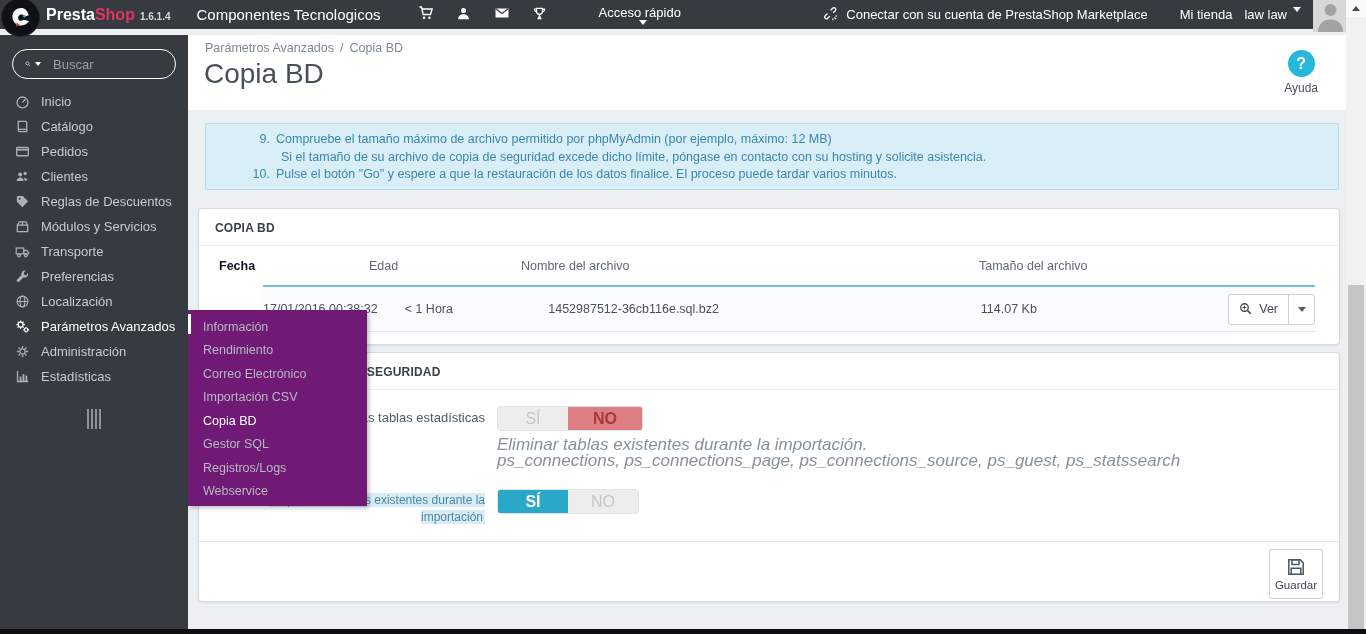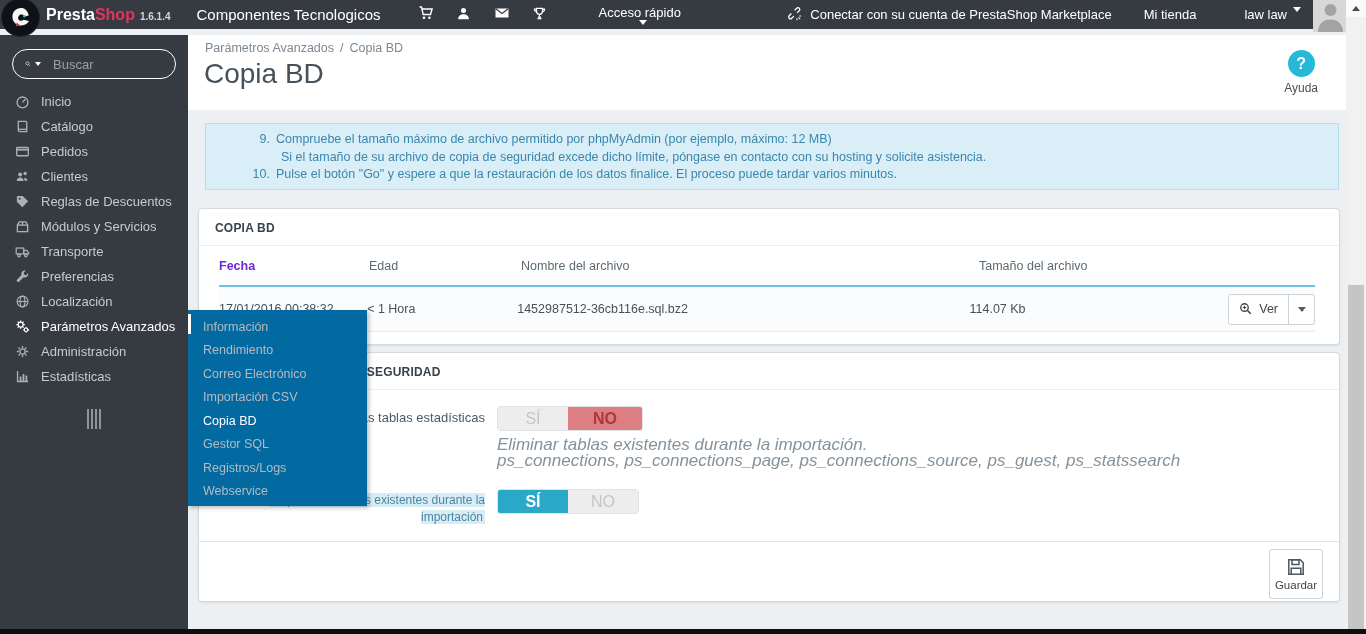--- a/index.html
+++ b/index.html
@@ -16,40 +16,40 @@
   .brand-version { font-size:10px; color:#d4d7da; margin-left:5px; font-weight:bold; }
   .shopname { margin-left:26px; font-size:15px; color:#fff; white-space:nowrap; cursor:pointer; }
   .topicons { display:flex; align-items:center; margin-left:26px; }
   .topicon { width:38px; text-align:center; color:#fff; cursor:pointer; }
   .quick-access { margin-left:40px; display:flex; align-items:center; cursor:pointer; white-space:nowrap;flex-direction:column; }
   .caret { width:0; height:0; border-left:4px solid transparent; border-right:4px solid transparent; border-top:5px solid #fff; margin-left:6px; display:inline-block; }
   .topbar-right { margin-left:auto; display:flex; align-items:center; }
   .marketplace { display:flex; align-items:center; cursor:pointer; white-space:nowrap; }
   .marketplace svg { margin-right:7px; }
   .mytienda { margin-left:32px; cursor:pointer; white-space:nowrap; }
-  .usermenu { margin-left:48px; display:flex; align-items:flex-start; cursor:pointer; white-space:nowrap; }
+  .usermenu { margin-left:12px; display:flex; align-items:flex-start; cursor:pointer; white-space:nowrap; }
   .avatar { margin-left:12px; margin-right:18px; width:35px; height:35px; background:#d8d8d8; overflow:hidden; cursor:pointer; }
 
   
   .sidebar { position:absolute; left:0; top:35px; width:188px; height:594px; background:#363a41; z-index:10; }
   .search-pill { margin:14px 12px 10px 12px; height:30px; border:1px solid #fff; border-radius:16px; display:flex; align-items:center; padding:0 12px; }
   .search-pill .scaret { width:0; height:0; border-left:3.5px solid transparent; border-right:3.5px solid transparent; border-top:4px solid #fff; margin-left:4px; }
   .search-input { background:transparent; border:none; outline:none; color:#cfd4d8; font-size:13px; margin-left:12px; width:110px; font-family:"Liberation Sans", sans-serif; }
   .search-input::placeholder { color:#9aa1a8; }
   .menu { margin-top:4px; }
   .menu-item { height:25px; display:flex; align-items:center; padding-left:14px; color:#c6cbd0; cursor:pointer; white-space:nowrap; }
   .menu-item .mi-icon { width:17px; margin-right:10px; color:#aab1b8; display:flex; justify-content:center; }
   .menu-item.active { color:#fff; }
   .menu-item.active .mi-icon { color:#fff; }
   .menu-item span.lbl { font-size:13px; }
   .collapse-grip { margin:20px auto 0 auto; width:16px; height:20px; display:flex; gap:2px; justify-content:center; cursor:pointer; }
   .collapse-grip i { width:2px; height:20px; background:#8d949b; display:block; }
 
   
-  .flyout { position:absolute; left:188px; top:310px; width:179px; height:196px; background:#0369a1; z-index:40; box-shadow:2px 2px 4px rgba(0,0,0,0.25); padding-top:5px; }
+  .flyout { position:absolute; left:188px; top:310px; width:179px; height:196px; background:#701a75; z-index:40; box-shadow:2px 2px 4px rgba(0,0,0,0.25); padding-top:5px; }
   .flyout::before { content:""; position:absolute; left:0; top:4px; width:3px; height:20px; background:#fff; }
   .flyout-item { height:23.5px; display:flex; align-items:center; padding-left:15px; color:#b4bac1; font-size:12.5px; cursor:pointer; white-space:nowrap; }
   .flyout-item.active { color:#fff; }
 
   
   .main-header { position:absolute; left:188px; top:35px; width:1158px; height:75px; background:#fff; }
   .breadcrumb { position:absolute; left:17px; top:6px; font-size:12.5px; color:#7d8892; }
   .breadcrumb .sep { margin:0 6px; }
   .page-title { position:absolute; left:16px; top:23px; font-size:28px; color:#46515a; font-weight:400; }
   .help-block { position:absolute; right:28px; top:15px; text-align:center; cursor:pointer; }
@@ -64,22 +64,22 @@
 
   
   .panel { position:absolute; left:198px; width:1142px; background:#fff; border:1px solid #d6dadd; border-radius:4px; box-shadow:0 1px 2px rgba(0,0,0,0.08); }
   .panel-head { padding:12px 16px 10px 16px; font-size:12px; font-weight:bold; color:#394149; border-bottom:1px solid #edf0f1; letter-spacing:.2px; }
   .panel-backup { top:208px; height:137px; }
   .panel-options { top:352px; height:250px; }
 
   
   .tbl { margin:0 24px 0 20px; }
   .tbl-head { display:flex; height:39px; align-items:center; font-size:12.5px; color:#5c6b73; }
-  .tbl-head .c-date { font-weight:bold; color:#6d28d9; }
-  .tbl-row { display:flex; height:47px; align-items:center; font-size:12.5px; color:#48525a; background:#fafcfd; border-top:2px solid #6ec2db; border-bottom:1px solid #e7eaec; }
+  .tbl-head .c-date { font-weight:bold; color:#0f172a; }
+  .tbl-row { display:flex; height:47px; align-items:center; font-size:12.5px; color:#48525a; background:#fafcfd; border-top:2px solid #6ec2db; border-bottom:1px solid #e7eaec;margin-left:44px; }
   .c-date { width:150px; } .c-age { width:152px; } .c-name { width:458px; } .c-size { width:262px; }
   .c-act { flex:1; display:flex; justify-content:flex-end; }
   .btn-group { display:inline-flex; height:31px; border:1px solid #ccd2d6; border-radius:3px; background:#fff; overflow:hidden; }
   .btn-view { display:flex; align-items:center; padding:0 10px; color:#3e464d; font-size:12.5px; cursor:pointer; }
   .btn-view svg { margin-right:6px; }
   .btn-caret { width:26px; display:flex; align-items:center; justify-content:center; border-left:1px solid #ccd2d6; cursor:pointer; }
   .btn-caret i { width:0; height:0; border-left:4px solid transparent; border-right:4px solid transparent; border-top:5px solid #555d63; }
 
   
   .form-label { position:absolute; right:854px; top:57px; width:280px; text-align:right; font-size:13px; color:#4d5a64; }

